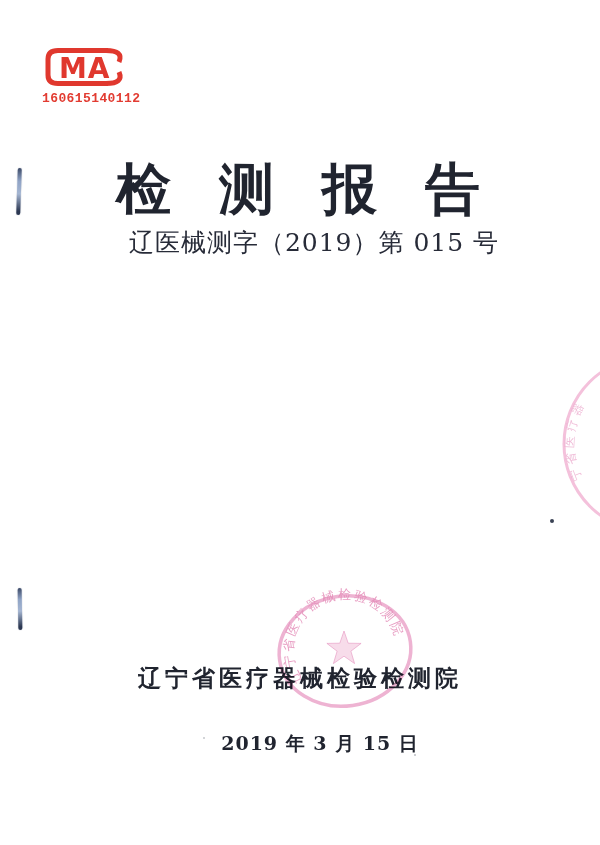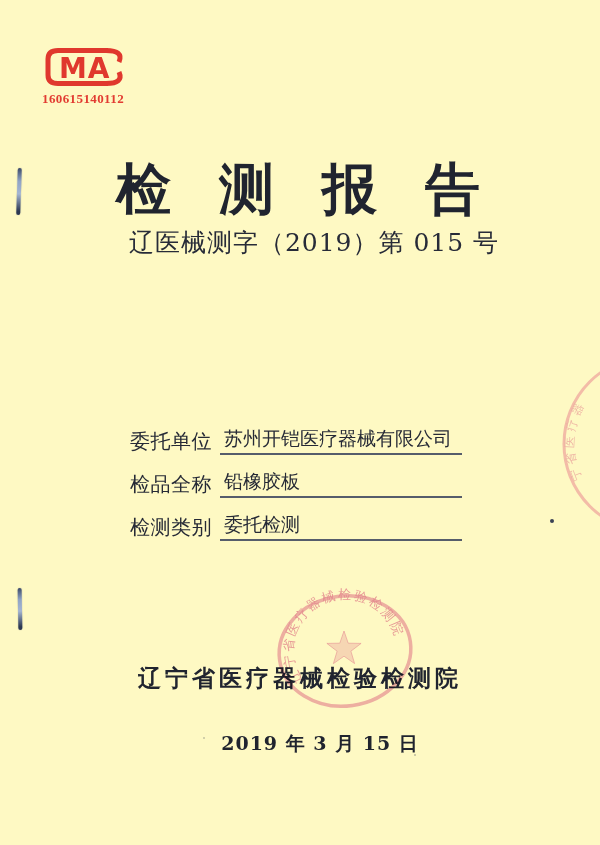--- a/index.html
+++ b/index.html
@@ -1,27 +1,27 @@
 <!DOCTYPE html>
 <html><head>
 <meta charset="utf-8">
 <style>
   html,body { margin:0; padding:0; background:#e8e8e8; }
   .page {
     position:relative; width:600px; height:845px; margin:0 auto;
-    background:#fef9c3; overflow:hidden;
+    background:#ffffff; overflow:hidden;
     font-family:"DejaVu Serif","Liberation Serif",serif;
     color:#232734;
   }
   
   .cma { position:absolute; left:42px; top:44px; width:95px; }
   .cma svg { display:block; }
   .cma-number {
     margin-top:1px; padding-left:0px;
-    font-family:Liberation Serif, serif;
+    font-family:Liberation Mono, monospace;
     font-weight:bold; font-size:13px; letter-spacing:0.4px;
     color:#e23c32; white-space:nowrap;
   }
   
   .staple {
     position:absolute; width:4px; border-radius:2px;
     background:linear-gradient(#3c4a68, #90a4c6 28%, #a5b6d2 55%, #2c3852 92%);
     box-shadow:0 0 1px rgba(40,55,90,.6);
   }
   .staple-top { left:17px; top:168px; height:47px; transform:rotate(2deg); }
@@ -82,34 +82,20 @@
     </svg>
     <div class="cma-number">160615140112</div>
   </div>
 
   <div class="staple staple-top"></div>
   <div class="staple staple-bottom"></div>
 
   <div class="title">检测报告</div>
   <div class="doc-number">辽医械测字（2019）第 015 号</div>
 
-  <div class="fields">
-    <div class="field-row">
-      <span class="field-label">委托单位</span>
-      <span class="field-value-cell">苏州开铠医疗器械有限公司</span>
-    </div>
-    <div class="field-row">
-      <span class="field-label">检品全称</span>
-      <span class="field-value-cell">铅橡胶板</span>
-    </div>
-    <div class="field-row">
-      <span class="field-label">检测类别</span>
-      <span class="field-value-cell">委托检测</span>
-    </div>
-  </div>
 
   <div class="institute">辽宁省医疗器械检验检测院</div>
   <div class="report-date">2019 年 3 月 15 日</div>
 
   <svg class="stamp-main" width="150" height="148" viewBox="0 0 150 148">
     <defs>
       <path id="stamp-arc" d="M 42 113 A 52 52 0 1 1 108 113" fill="none"></path>
     </defs>
     <ellipse cx="75" cy="73" rx="66" ry="55" transform="rotate(-8 75 73)" fill="none" stroke="#e07ab0" stroke-width="3.5" opacity="0.72"></ellipse>
     <text font-size="13" letter-spacing="2.2" fill="#dd6fa6" opacity="0.85" font-family="'DejaVu Serif','Liberation Serif',serif">

